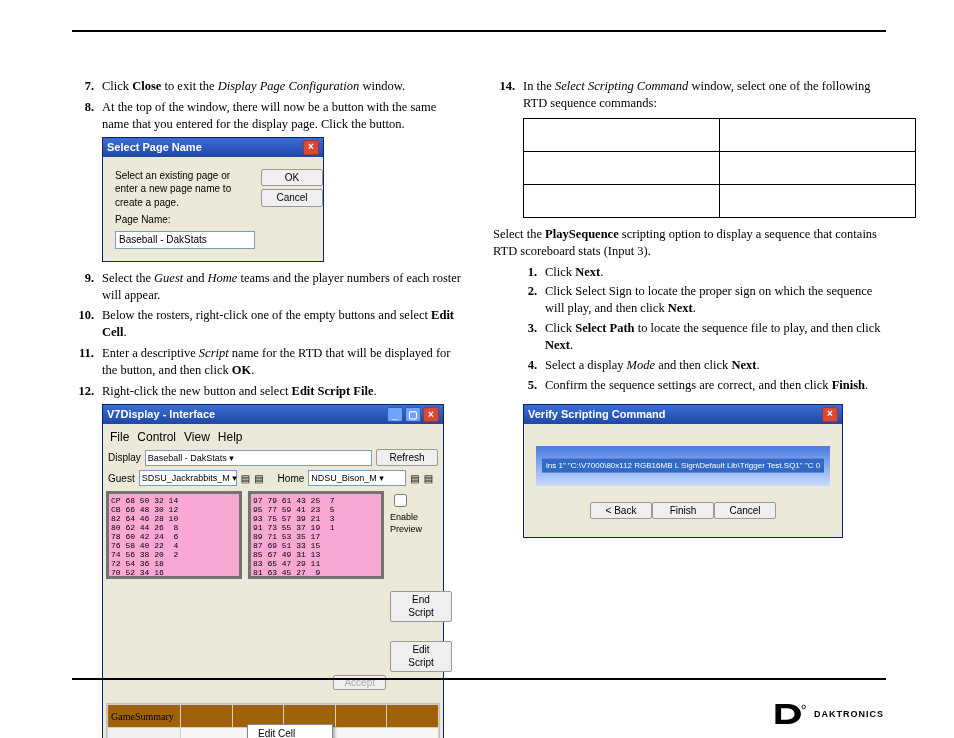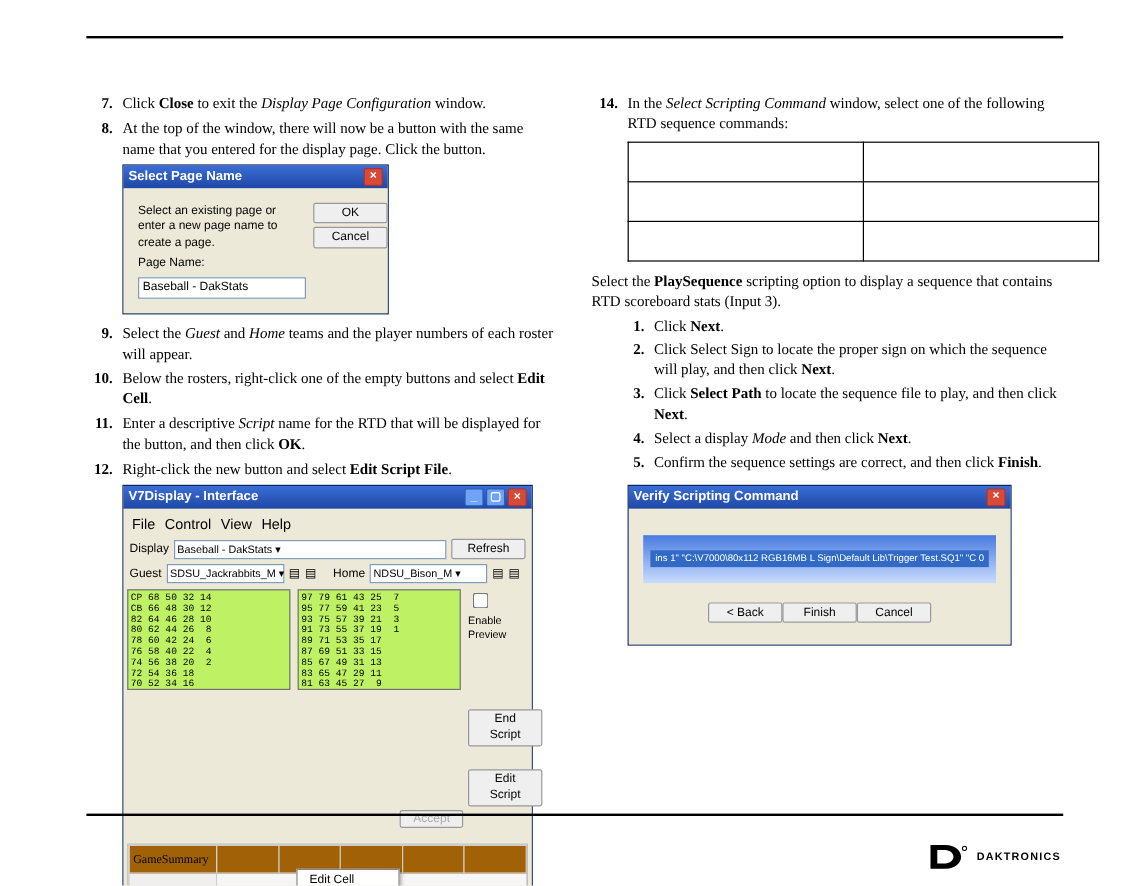--- a/index.html
+++ b/index.html
@@ -27,21 +27,21 @@
   .tfield input{flex:1;border:1px solid #7f9db9;background:#fff;font-size:10px;padding:1px 3px;height:14px}
   .btn{border:1px solid #999;background:#efefef;padding:1px 10px;font-size:10px;border-radius:2px;min-width:40px;text-align:center}
   .btnrow{display:flex;flex-direction:column;gap:3px;align-items:flex-end}
   
   .ifwin{width:340px}
   .ifbody{background:#ece9d8;padding:3px}
   .menu{display:flex;gap:8px;font-size:12px;padding:2px 4px}
   .toolbar{display:flex;gap:4px;align-items:center;padding:2px}
   .combo{display:inline-flex;align-items:center;border:1px solid #7f9db9;background:#fff;padding:0 2px;height:14px;font-size:9px}
   .roster{display:flex;gap:6px;margin-top:3px}
-  .rgrid{flex:1;border:1px solid #737373;background:#bef264;height:78px;overflow:hidden;font-family:"Courier New",monospace;font-size:8px;line-height:9px;padding:2px;white-space:pre}
+  .rgrid{flex:1;border:3px solid #737373;background:#f9a8d4;height:78px;overflow:hidden;font-family:"Courier New",monospace;font-size:8px;line-height:9px;padding:2px;white-space:pre}
   .sidebar{width:50px;display:flex;flex-direction:column;gap:19px;align-items:stretch;font-size:9px}
   .grid{margin-top:14px;border:1px solid #bfbfbf}
   .grid table{border-collapse:collapse;width:100%}
   .grid td{border:1px solid #cfcfcf;height:20px;background:#f6f6f6}
   .grid td:first-child{background:#efefef}
   .grid .hdr td{background:#a16207}
   .ctx{position:relative}
   .ctxmenu{position:absolute;left:66px;top:-4px;border:1px solid #888;background:#fff;font-size:10px;box-shadow:2px 2px 3px rgba(0,0,0,.3)}
   .ctxmenu div{padding:2px 10px;border-bottom:1px solid #eee}
   .ctxmenu div.sel{background:#316ac5;color:#fff}

